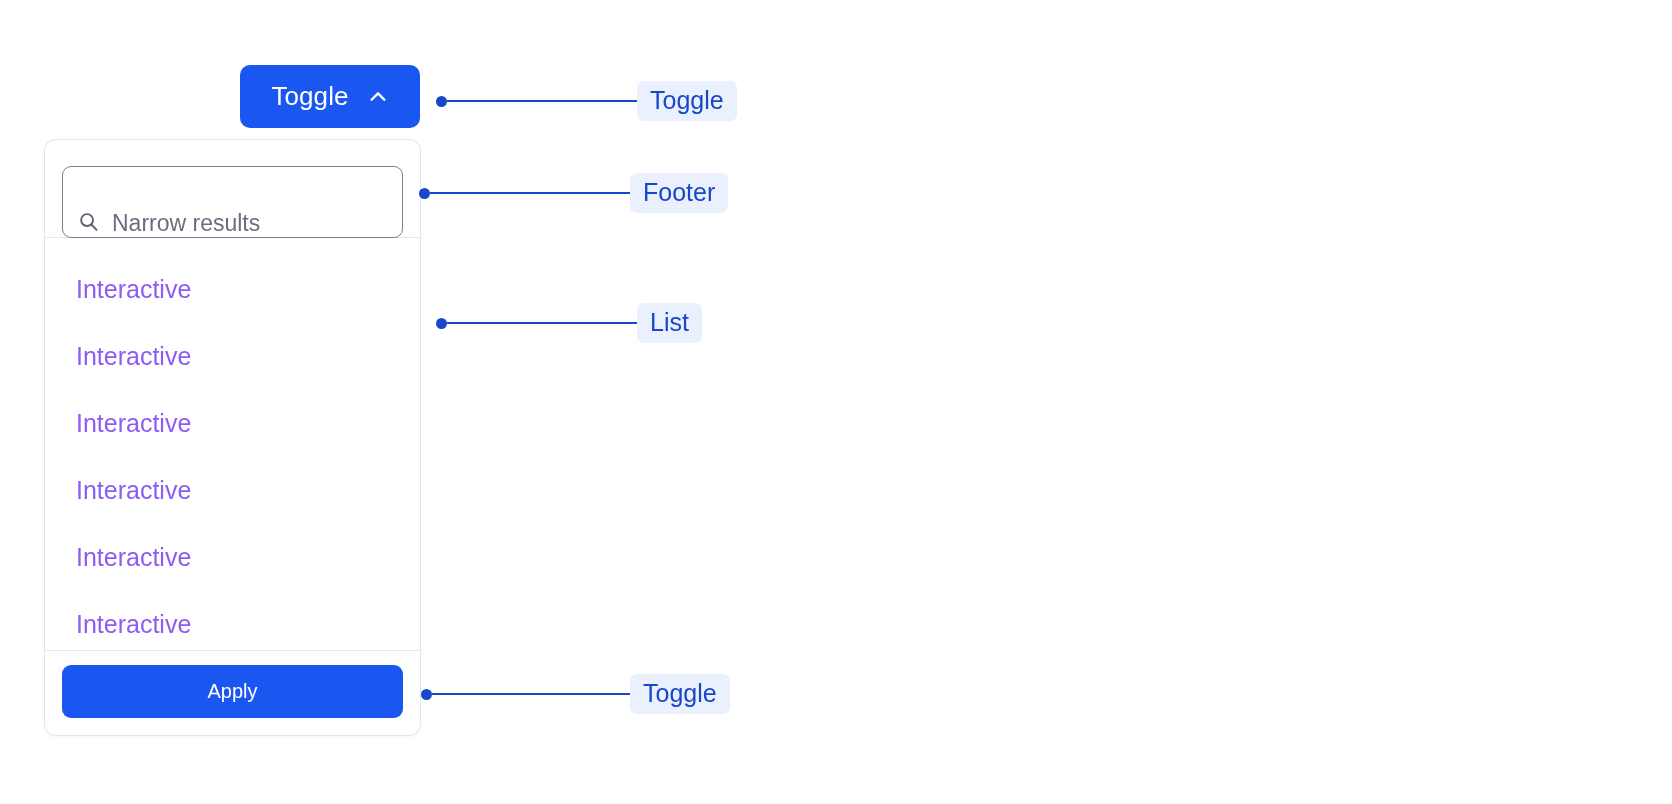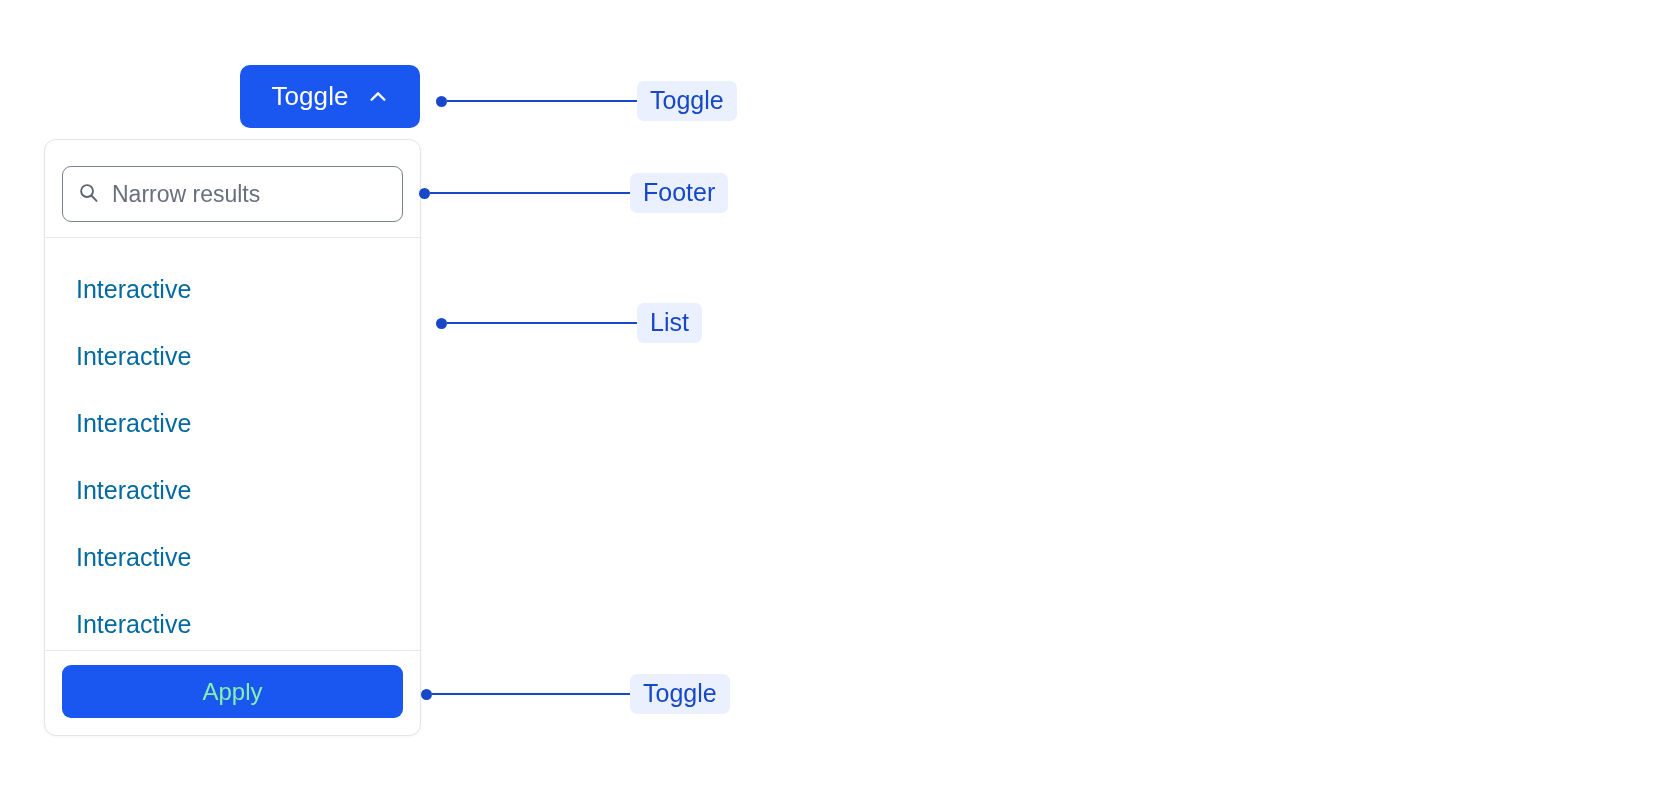--- a/index.html
+++ b/index.html
@@ -70,26 +70,26 @@
 
   
   .panel-header {
     height: 98px;
     box-sizing: border-box;
     padding: 26px 17px 0 17px;
     border-bottom: 1px solid #e6e8ec;
   }
   .search-field {
     position: relative;
-    height: 56px;
+    height: 72px;
     border: 1.5px solid #7a8091;
     border-radius: 9px;
     background: #ffffff;
     display: flex;
-    align-items: center;
+    align-items: flex-end;
     padding-left: 14px;
     box-sizing: border-box;
     cursor: text;
   }
   .search-icon {
     width: 23px;
     height: 23px;
     flex: 0 0 auto;
     margin-right: 12px;
   }
@@ -113,44 +113,44 @@
     padding-top: 18px;
   }
   .list-item {
     height: 67px;
     display: flex;
     align-items: center;
     padding-left: 31px;
     box-sizing: border-box;
     cursor: pointer;
     font-size: 25px;
-    color: #0369a1;
+    color: #8b5cf6;
     font-family: "Liberation Sans", sans-serif;
   }
 
   
   .panel-footer {
     position: absolute;
     left: 0;
     right: 0;
     bottom: 0;
     height: 85px;
     border-top: 1px solid #e6e8ec;
     box-sizing: border-box;
     padding: 14px 17px 0 17px;
   }
   .apply-button {
     display: block;
     width: 100%;
     height: 53px;
     background: #1a56f0;
-    color: #86efac;
+    color: #ffffff;
     border: none;
     border-radius: 9px;
-    font-size: 24px;
+    font-size: 20px;
     font-family: "Liberation Sans", sans-serif;
     cursor: pointer;
   }
 
   
   .annotation {
     position: absolute;
     display: flex;
     align-items: center;
     height: 0;

